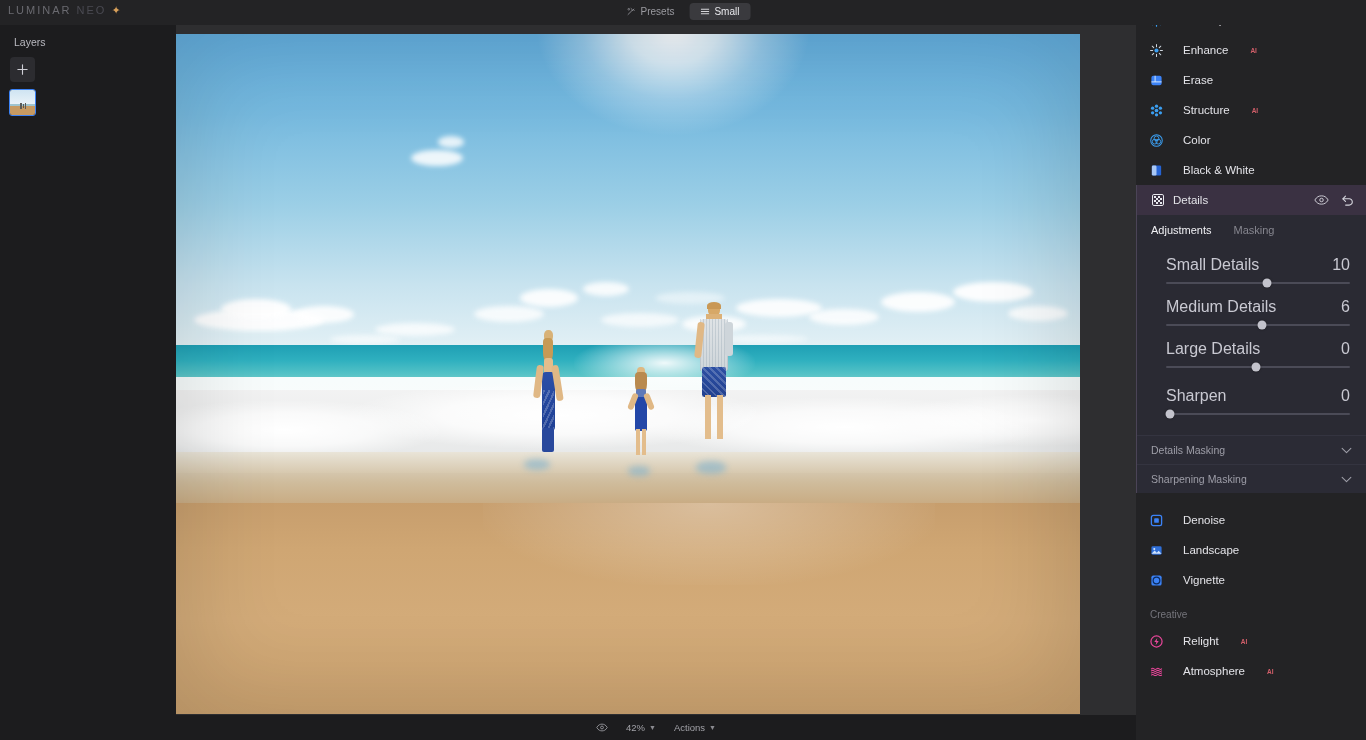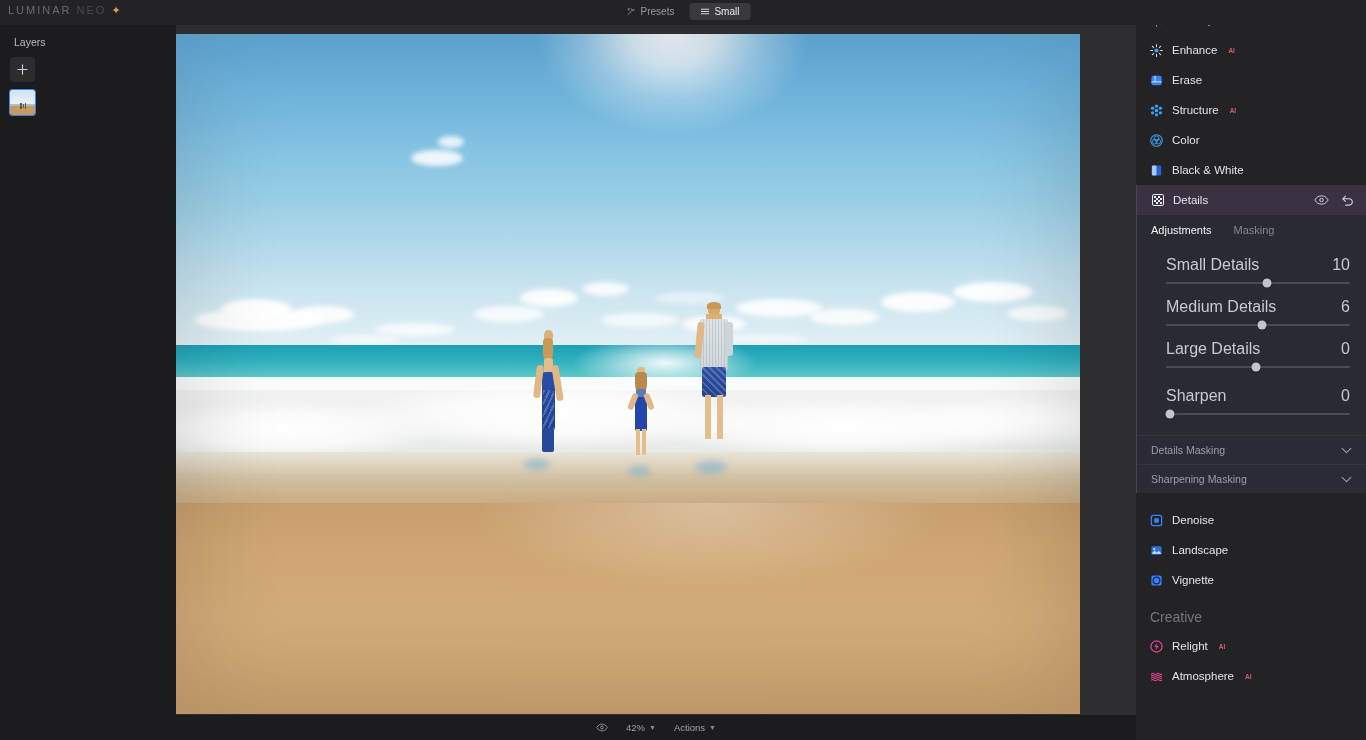--- a/index.html
+++ b/index.html
@@ -131,30 +131,30 @@
   }
   .bb-item { display:flex; align-items:center; gap:4px; font-size:9.5px; color:#a2a2a8; cursor:pointer; }
   .caret { font-size:7px; color:#8a8a90; }
 
   
   .rightpanel {
     position:absolute; left:1136px; top:0; width:230px; height:740px;
     background:#232325; overflow:hidden;
   }
   .tool-row {
-    position:relative; display:flex; align-items:center; gap:9px;
+    position:relative; display:flex; align-items:center; gap:20px;
     height:30px; padding:0 0 0 14px; cursor:pointer;
   }
   .tool-label { font-size:11.5px; color:#e3e3e8; }
   .ai-badge { font-size:6.5px; color:#d45f6a; margin-left:2px; vertical-align:super; font-weight:700; }
   .ti { width:13px; height:13px; flex:0 0 13px; display:flex; align-items:center; justify-content:center; }
   .ti svg { display:block; }
 
   .section-title {
-    padding:14px 0 6px 14px; font-size:14px; color:#75757c;
+    padding:14px 0 6px 14px; font-size:10px; color:#75757c;
   }
 
   
   .details-panel {
     background:#2b2b35;
     border-left:1.5px solid #4b4457;
   }
   .details-head {
     height:30px; display:flex; align-items:center; padding:0 12px 0 14px;
     background:#3a3142;

